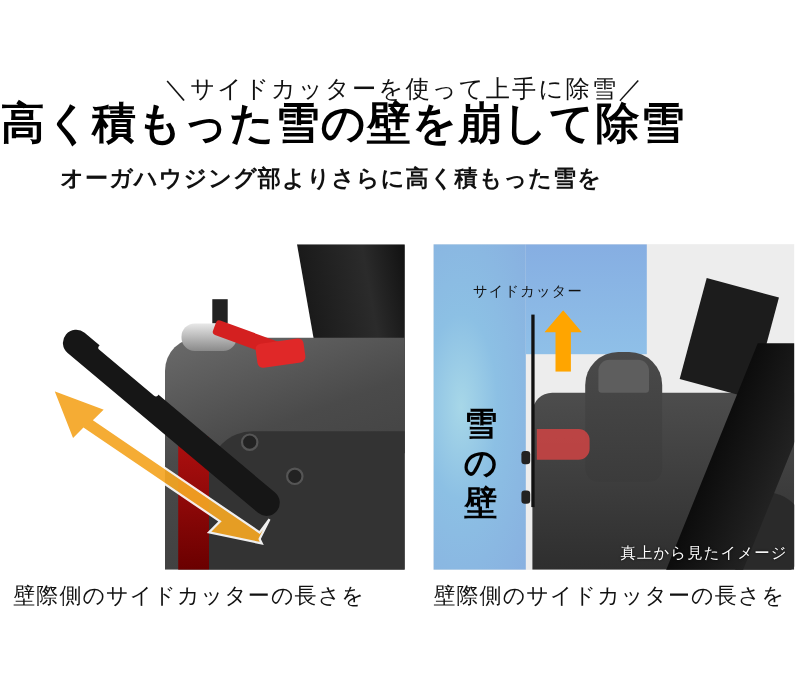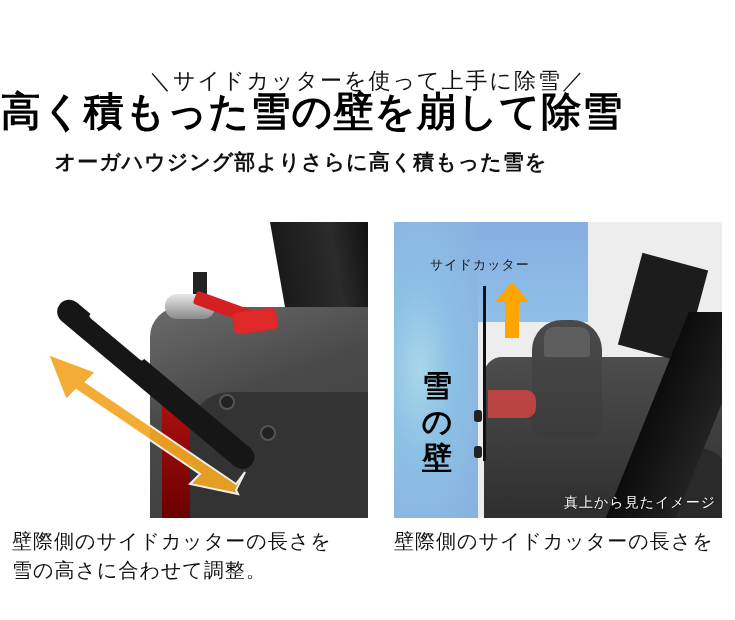--- a/index.html
+++ b/index.html
@@ -191,18 +191,17 @@
   <div class="wall-label">
     <div>雪</div>
     <div>の</div>
     <div>壁</div>
   </div>
   <div class="view-caption">真上から見たイメージ</div>
 </div>
 
 <div class="cap cap-left">
   <div>壁際側のサイドカッターの長さを</div>
-  <div>雪の高さに合わせて調整。</div>
 </div>
 
 <div class="cap cap-right">
   <div>壁際側のサイドカッターの長さを</div>
 </div>
 
 </body></html>

